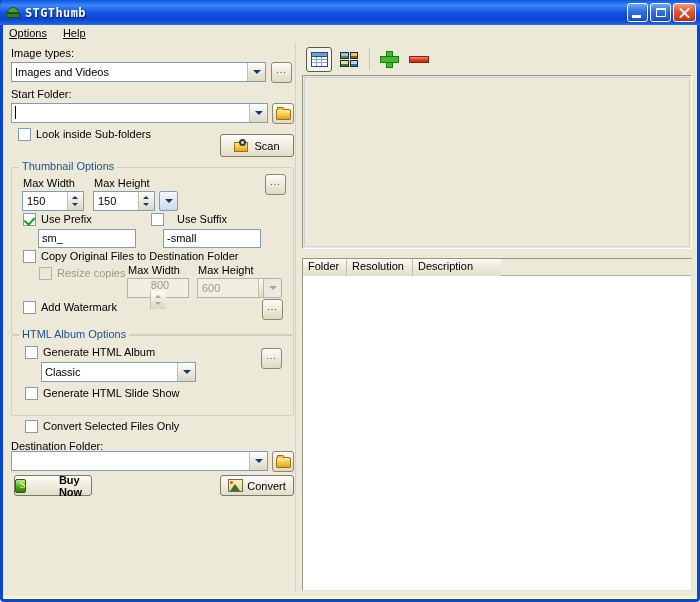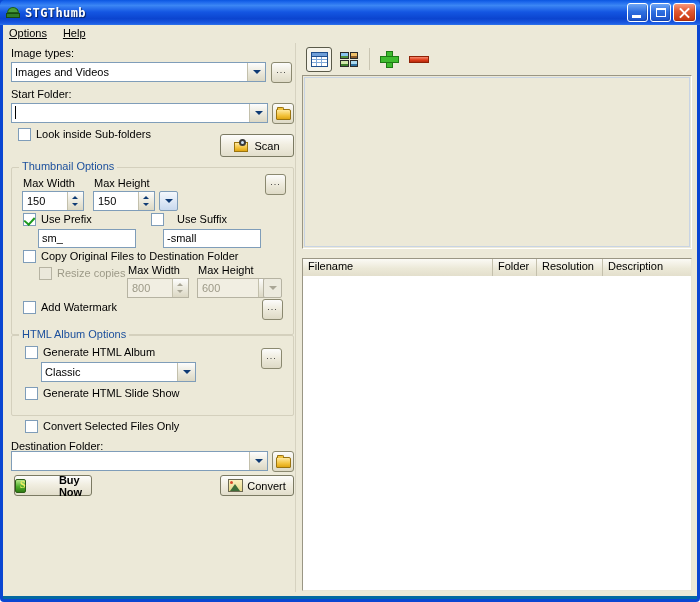--- a/index.html
+++ b/index.html
@@ -13,21 +13,21 @@
     color: #000000;
     overflow: hidden;
   }
 
   
   #window {
     position: absolute;
     left: 0; top: 0;
     width: 700px; height: 602px;
     box-sizing: border-box;
-    background: #0369a1;
+    background: #fef9c3;
     border: 3px solid #0a46d2;
     border-top: none;
     border-radius: 0 0 4px 4px;
   }
 
   
   #titlebar {
     position: absolute;
     left: -3px; top: 0;
     width: 700px; height: 25px;
@@ -649,21 +649,21 @@
       <div class="txt" style="left:157px; top:186px; width:98px;">-small</div>
 
       <div class="cb" style="left:17px; top:207px;"></div>
       <div class="lbl" style="left:35px; top:207px;">Copy Original Files to Destination Folder</div>
 
       <div class="cb disabled" style="left:33px; top:224px;"></div>
       <div class="lbl disabled-text" style="left:51px; top:224px;">Resize copies</div>
       <div class="lbl" style="left:122px; top:221px;">Max Width</div>
       <div class="lbl" style="left:192px; top:221px;">Max Height</div>
 
-      <div class="spin disabled" style="left:121px; top:235px; width:62px;">
+      <div class="spin disabled" style="left:121px; top:235px; width:62px;flex-direction:column;">
         <span class="stext">800</span>
         <span class="sbtns"></span>
       </div>
       <div class="spin disabled" style="left:191px; top:235px; width:78px;justify-content:space-between;">
         <span class="stext">600</span>
         <span class="sbtns"></span>
       </div>
       <div class="ddbtn disabled" style="left:257px; top:235px;"></div>
 
       <div class="cb" style="left:17px; top:258px;"></div>
@@ -729,21 +729,20 @@
           <span class="ico-minus"></span>
         </div>
       </div>
 
       <div id="preview-pane">
         <div id="preview-inner"></div>
       </div>
 
       <div id="list-pane">
         <div id="list-header">
-          <div class="col-h" style="width:190px;">Filename</div>
           <div class="col-h" style="width:44px;">Folder</div>
           <div class="col-h" style="width:66px;">Resolution</div>
           <div class="col-h" style="width:88px; border-right:none;">Description</div>
         </div>
         <div id="list-body"></div>
       </div>
     </div>
 
   </div>
 </div>

